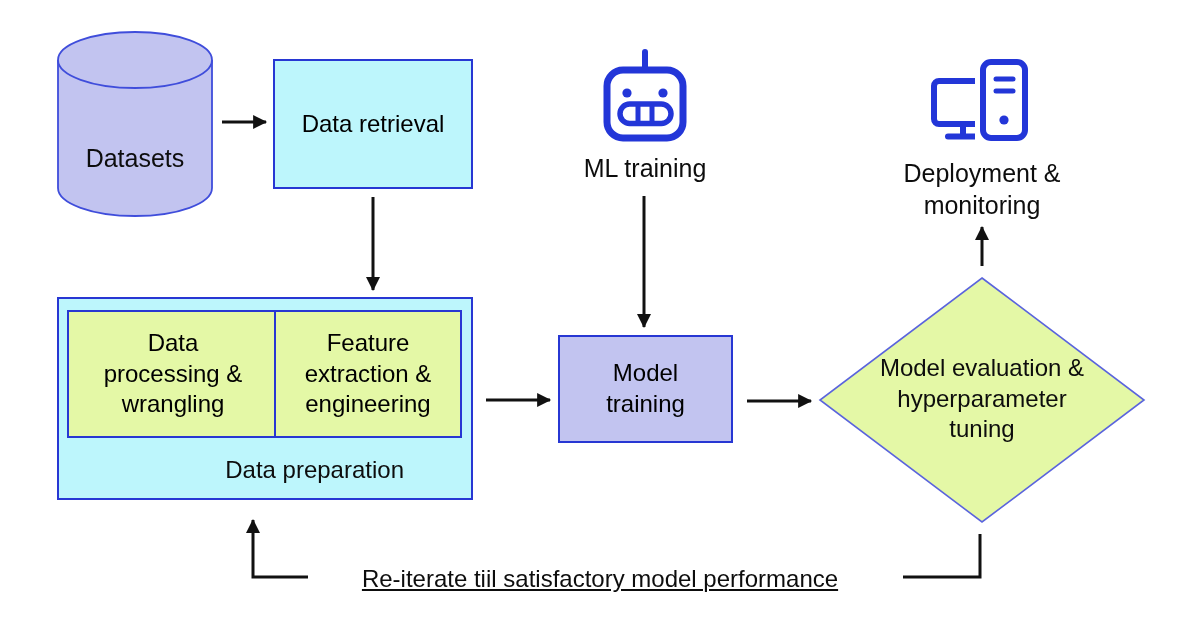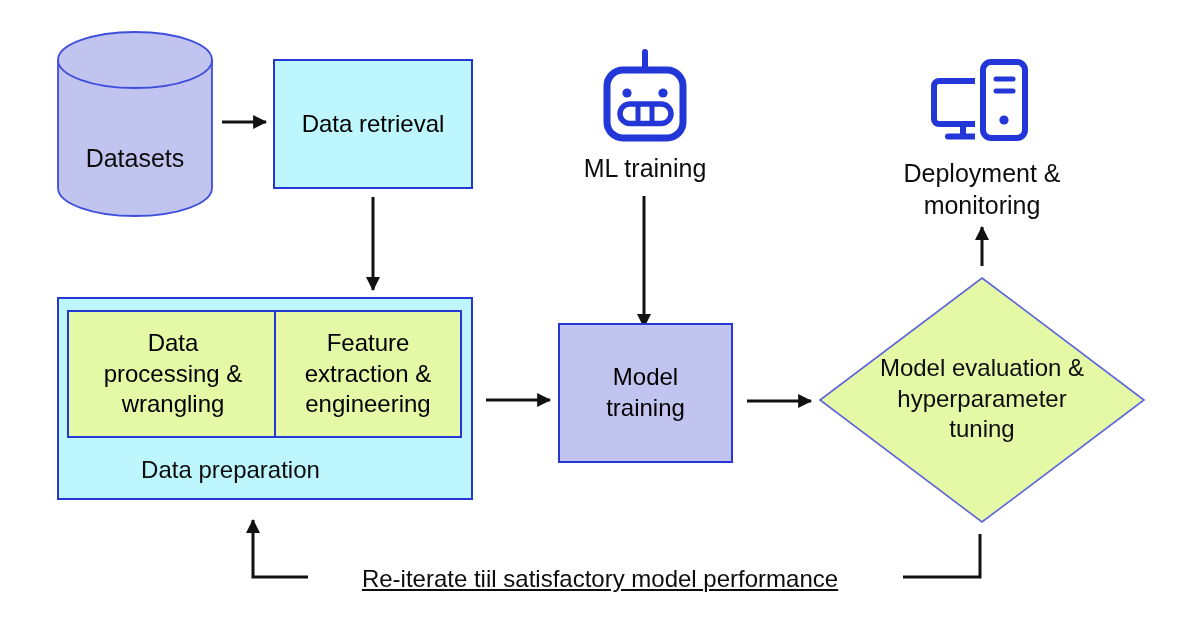--- a/index.html
+++ b/index.html
@@ -95,25 +95,25 @@
   </div>
 
   <div class="box lime" style="left:274px;top:310px;width:188px;height:128px;">
     <div class="node-text">
       <div class="ln">Feature</div>
       <div class="ln">extraction &amp;</div>
       <div class="ln">engineering</div>
     </div>
   </div>
 
-  <div class="lbl" style="left:57px;top:455px;width:347px;">Data preparation</div>
+  <div class="lbl" style="left:57px;top:455px;width:347px;text-align:right;">Data preparation</div>
 
   <div class="lbl" style="left:545px;top:152px;width:200px;font-size:25px;">ML training</div>
 
-  <div class="box peri" style="left:558px;top:323px;width:175px;height:140px;">
+  <div class="box peri" style="left:558px;top:335px;width:175px;height:108px;">
     <div class="node-text">
       <div class="ln">Model</div>
       <div class="ln">training</div>
     </div>
   </div>
 
   <div class="lbl" style="left:842px;top:353px;width:280px;">
     <div class="ln">Model evaluation &amp;</div>
     <div class="ln">hyperparameter</div>
     <div class="ln">tuning</div>

